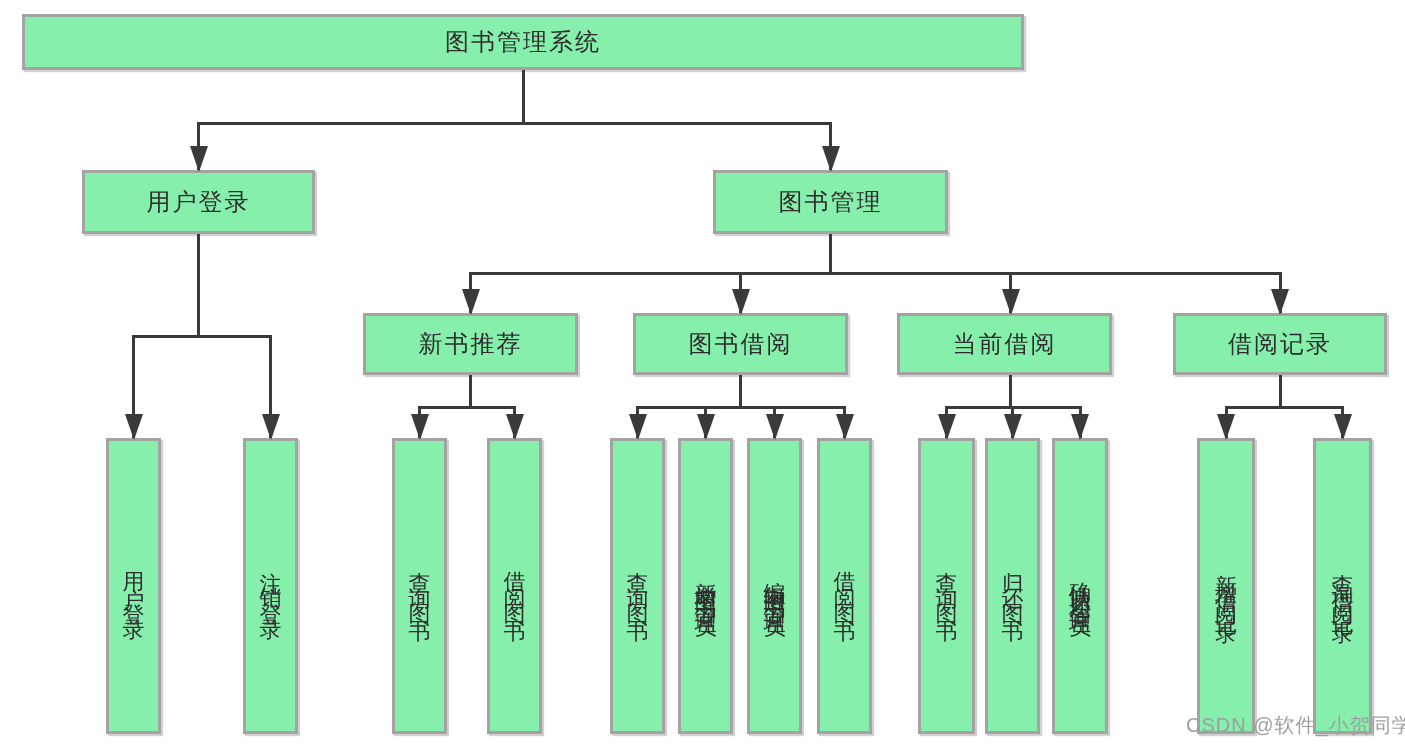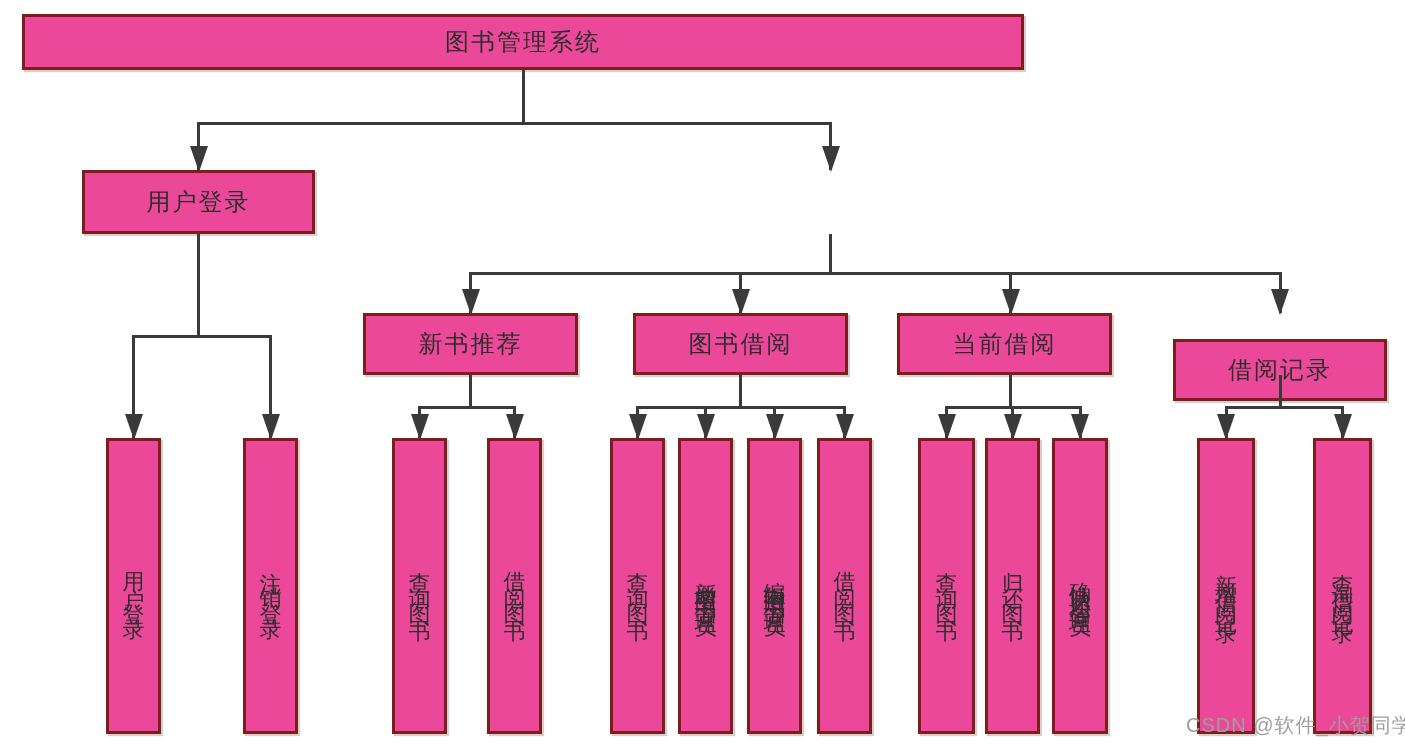--- a/index.html
+++ b/index.html
@@ -11,22 +11,22 @@
   #canvas {
     position: relative;
     width: 1405px;
     height: 747px;
     background: #ffffff;
     overflow: hidden;
   }
   .node {
     position: absolute;
     box-sizing: border-box;
-    background: #ec4899;
-    border: 3px solid #7f1d1d;
+    background: #86efac;
+    border: 3px solid #a3a3a3;
     color: #2d2d2d;
     display: flex;
     align-items: center;
     justify-content: center;
     font-size: 24px;
     letter-spacing: 2px;
     box-shadow: 2px 2px 1px rgba(0,0,0,0.18);
     white-space: nowrap;
   }
   .node.vertical {
@@ -61,24 +61,25 @@
     white-space: nowrap;
   }
 </style>
 </head>
 <body>
 
 <div id="canvas">
   <span class="watermark">CSDN @软件_小贺同学</span>
 <div class="node" style="left: 22px; top: 14px; width: 1002px; height: 56px;">图书管理系统</div>
     <div class="node" style="left: 82px; top: 170px; width: 233px; height: 64px;">用户登录</div>
+    <div class="node" style="left: 713px; top: 170px; width: 235px; height: 64px;">图书管理</div>
     <div class="node" style="left: 363px; top: 313px; width: 215px; height: 62px;">新书推荐</div>
     <div class="node" style="left: 633px; top: 313px; width: 215px; height: 62px;">图书借阅</div>
     <div class="node" style="left: 897px; top: 313px; width: 215px; height: 62px;">当前借阅</div>
-    <div class="node" style="left: 1173px; top: 313px; width: 214px; height: 62px; margin-top: 26px;">借阅记录</div>
+    <div class="node" style="left: 1173px; top: 313px; width: 214px; height: 62px;">借阅记录</div>
     <div class="node vertical sp-wide" style="left: 106px; top: 438px; width: 55px; height: 296px;">用户登录</div>
     <div class="node vertical sp-wide" style="left: 243px; top: 438px; width: 55px; height: 296px;">注销登录</div>
     <div class="node vertical sp-wide" style="left: 392px; top: 438px; width: 55px; height: 296px;">查询图书</div>
     <div class="node vertical sp-wide" style="left: 487px; top: 438px; width: 55px; height: 296px;">借阅图书</div>
     <div class="node vertical sp-wide" style="left: 610px; top: 438px; width: 55px; height: 296px;">查询图书</div>
     <div class="node vertical sp-narrow" style="left: 678px; top: 438px; width: 55px; height: 296px;">新增图书（管理员）</div>
     <div class="node vertical sp-narrow" style="left: 747px; top: 438px; width: 55px; height: 296px;">编辑图书（管理员）</div>
     <div class="node vertical sp-wide" style="left: 817px; top: 438px; width: 55px; height: 296px;">借阅图书</div>
     <div class="node vertical sp-wide" style="left: 918px; top: 438px; width: 57px; height: 296px;">查询图书</div>
     <div class="node vertical sp-wide" style="left: 985px; top: 438px; width: 55px; height: 296px;">归还图书</div>

